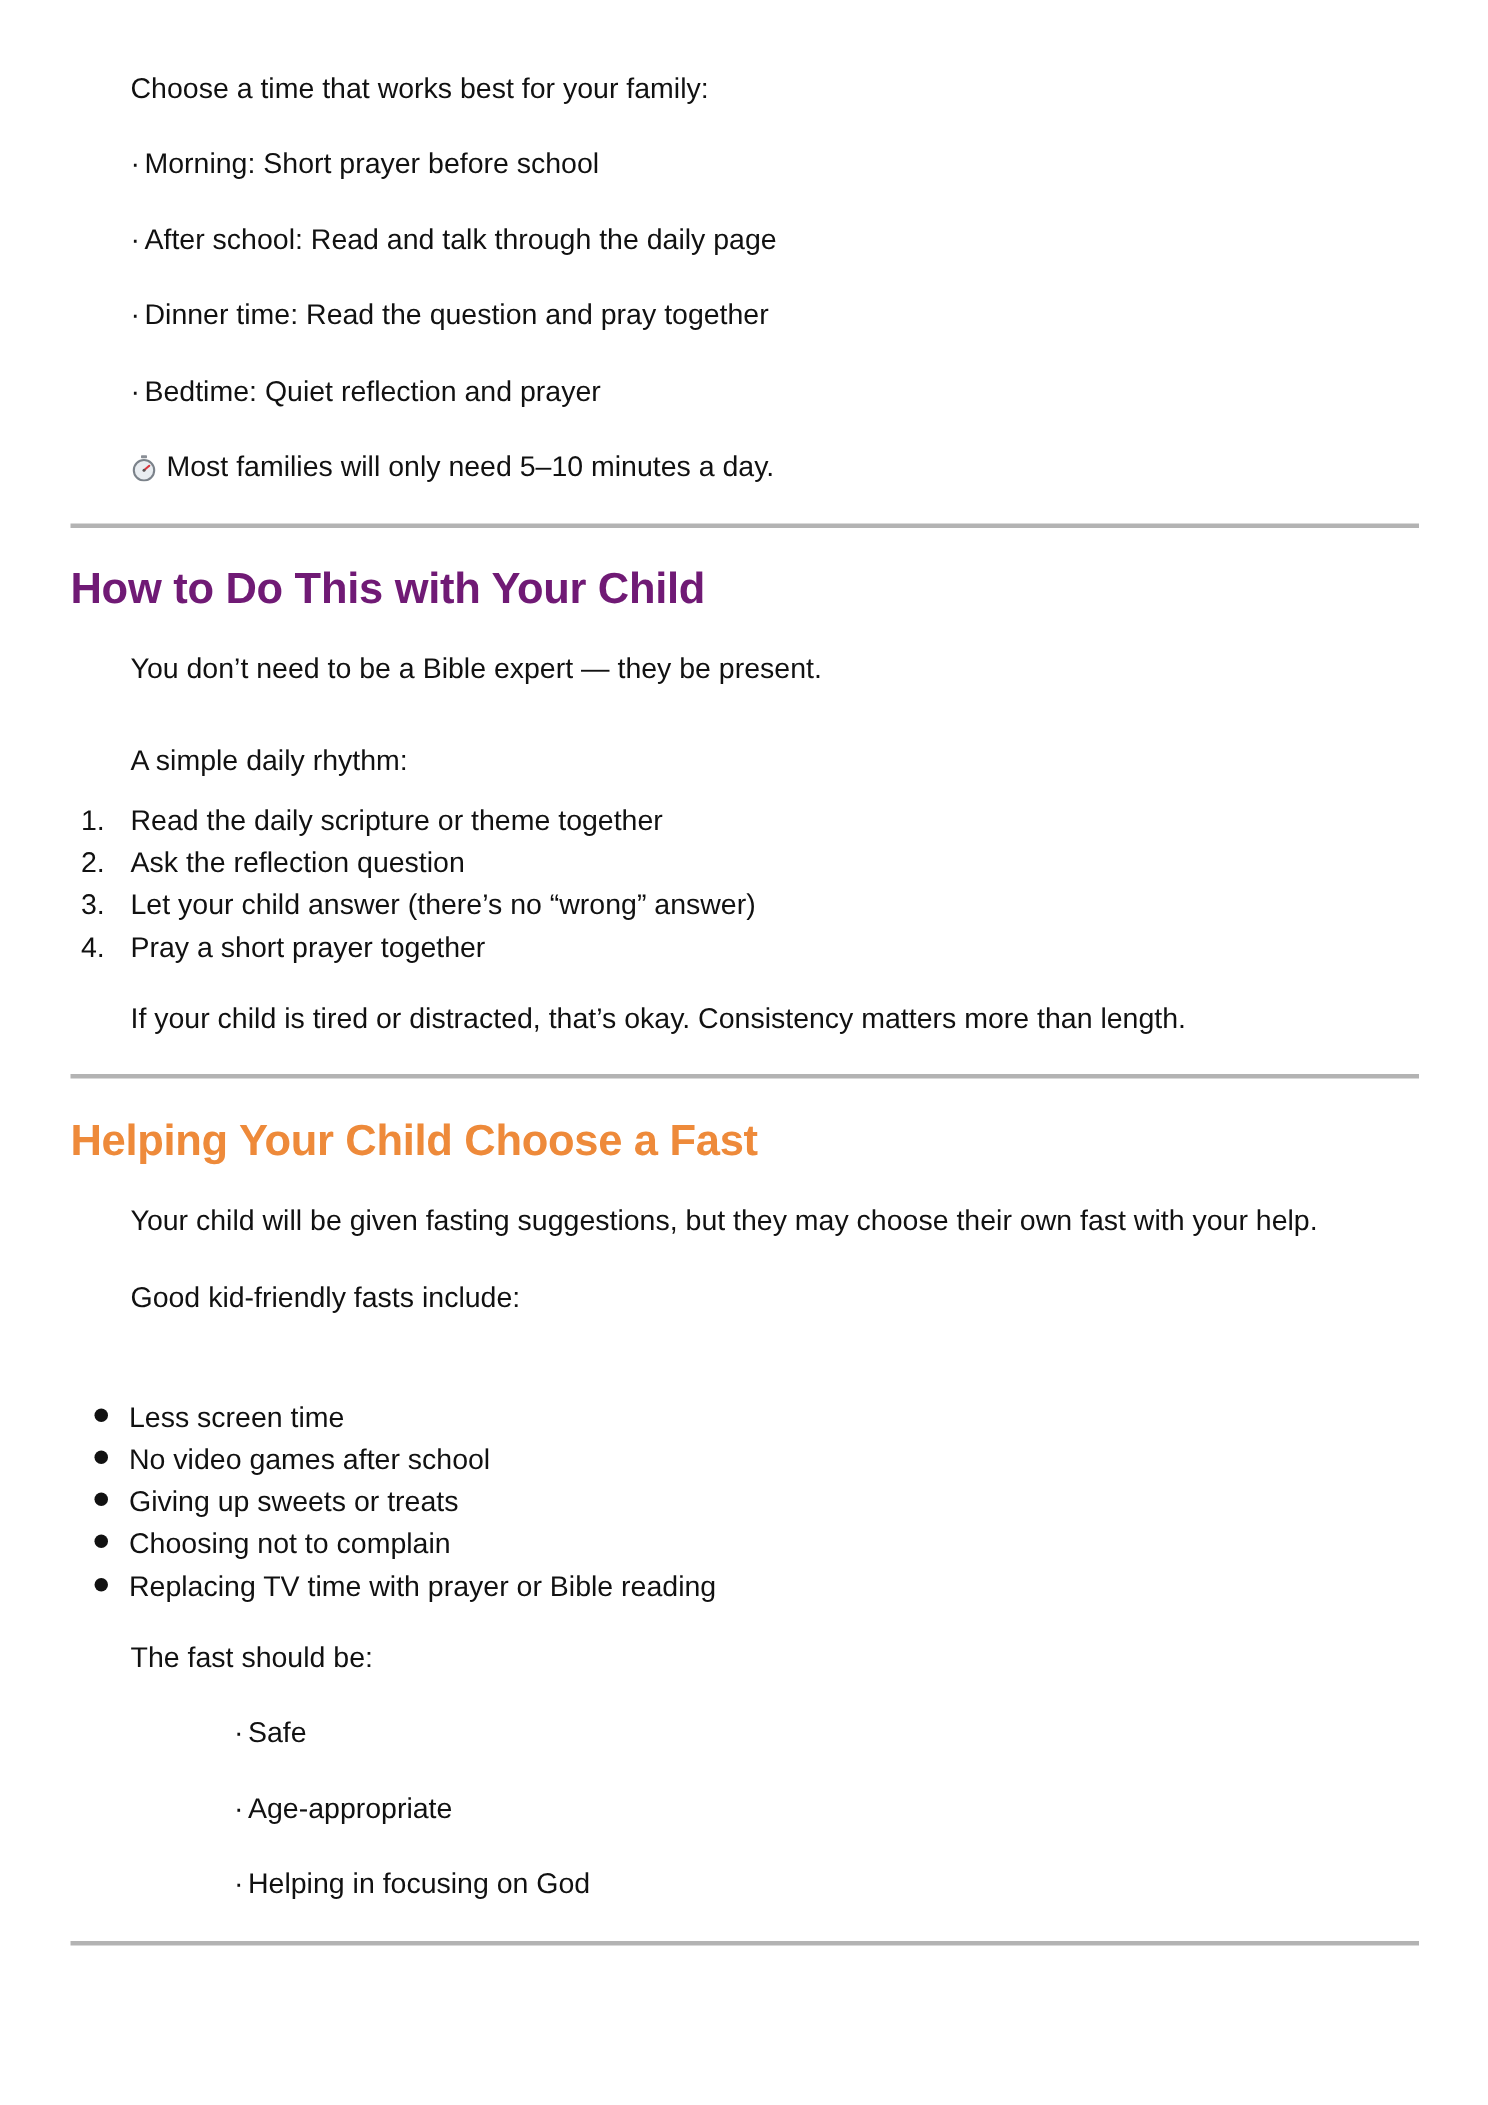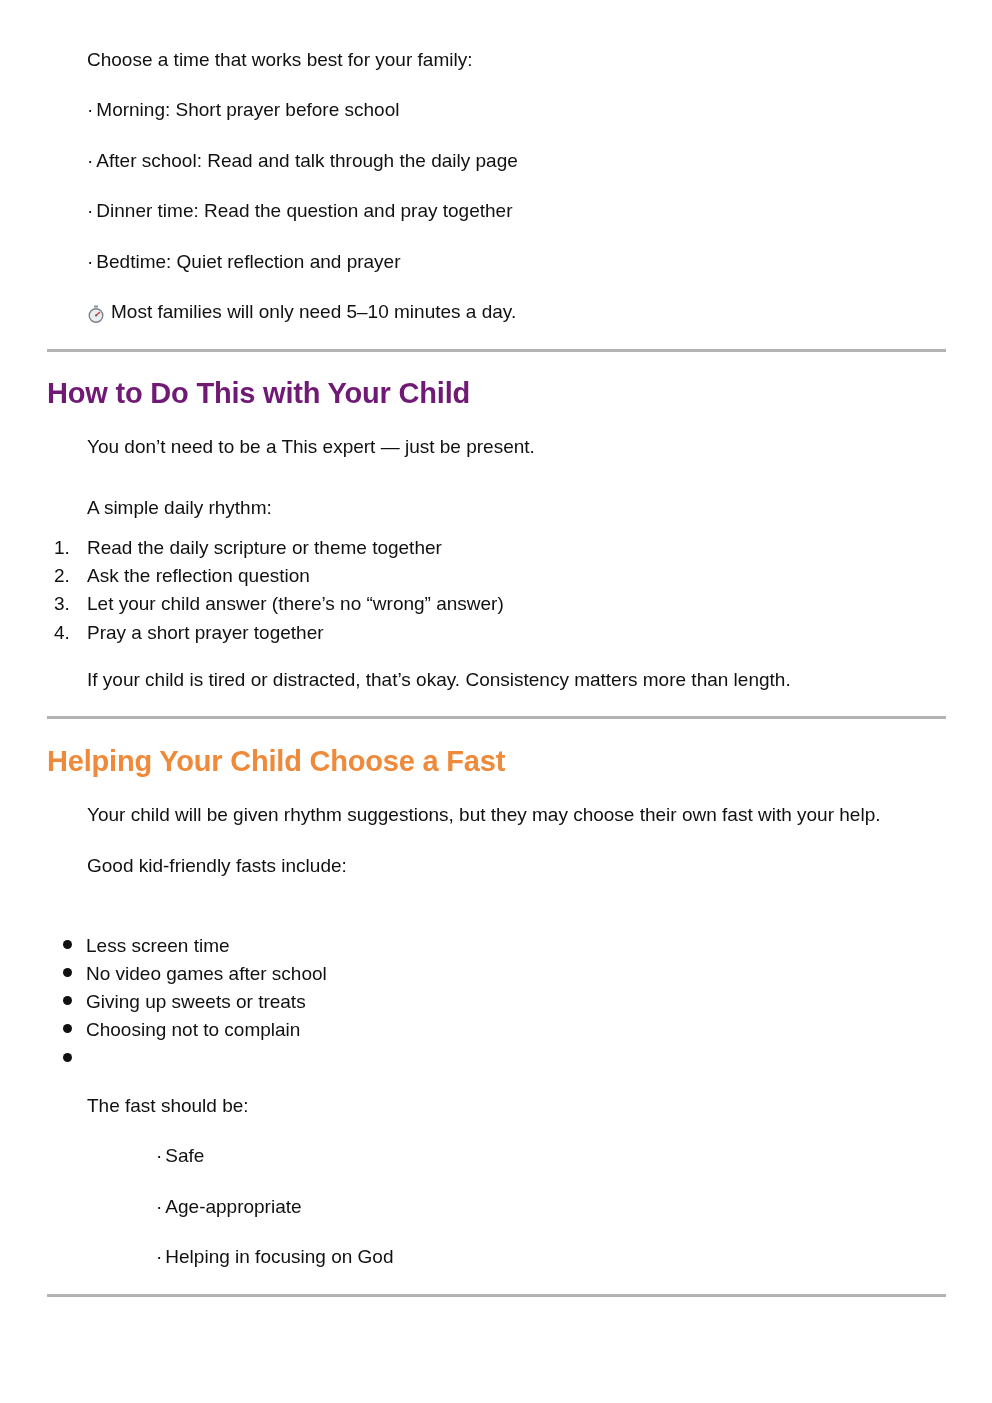--- a/index.html
+++ b/index.html
@@ -35,43 +35,43 @@
         <line x1="9" y1="10.5" x2="12.5" y2="7.5" stroke="#d9363e" stroke-width="1.4" stroke-linecap="round"></line>
         <circle cx="9" cy="10.5" r="1" fill="#555"></circle>
       </svg>
     </span><span>Most families will only need 5–10 minutes a day.</span>
   </div>
 
   <div class="rule" style="top: 349px; background: rgb(179, 179, 179);"></div>
 
   <div class="h2" style="top:375px; color:#701a75">How to Do This with Your Child</div>
 
-  <div class="p" style="top:432px">You don’t need to be a This expert — just be present.</div>
+  <div class="p" style="top:432px">You don’t need to be a Bible expert — they be present.</div>
   <div class="p" style="top:493px">A simple daily rhythm:</div>
 
   <div class="li" style="top:534px"><span style="display:inline-block;width:40px;padding-left:7px;box-sizing:border-box">1.</span><span>Read the daily scripture or theme together</span></div>
   <div class="li" style="top:562px"><span style="display:inline-block;width:40px;padding-left:7px;box-sizing:border-box">2.</span><span>Ask the reflection question</span></div>
   <div class="li" style="top:590px"><span style="display:inline-block;width:40px;padding-left:7px;box-sizing:border-box">3.</span><span>Let your child answer (there’s no “wrong” answer)</span></div>
   <div class="li" style="top:619px"><span style="display:inline-block;width:40px;padding-left:7px;box-sizing:border-box">4.</span><span>Pray a short prayer together</span></div>
 
   <div class="p" style="top:665px">If your child is tired or distracted, that’s okay. Consistency matters more than length.</div>
 
   <div class="rule" style="top: 716px; background: rgb(179, 179, 179);"></div>
 
   <div class="h2" style="top:743px; color:#EE8A3A">Helping Your Child Choose a Fast</div>
 
-  <div class="p wrap" style="top:800px">Your child will be given rhythm suggestions, but they may choose their own fast with your help.</div>
+  <div class="p wrap" style="top:800px">Your child will be given fasting suggestions, but they may choose their own fast with your help.</div>
 
   <div class="p" style="top:851px">Good kid-friendly fasts include:</div>
 
   <div class="li" style="top:932px"><span class="bullet"></span><span>Less screen time</span></div>
   <div class="li" style="top:960px"><span class="bullet"></span><span>No video games after school</span></div>
   <div class="li" style="top:988px"><span class="bullet"></span><span>Giving up sweets or treats</span></div>
   <div class="li" style="top:1016px"><span class="bullet"></span><span>Choosing not to complain</span></div>
-  <div class="li" style="top:1045px"><span class="bullet"></span></div>
+  <div class="li" style="top:1045px"><span class="bullet"></span><span>Replacing TV time with prayer or Bible reading</span></div>
 
   <div class="p" style="top:1091px">The fast should be:</div>
 
   <div class="p" style="top:1141px; left:69px"><span class="dot">·</span><span>Safe</span></div>
   <div class="p" style="top:1192px; left:69px"><span class="dot">·</span><span>Age-appropriate</span></div>
   <div class="p" style="top:1242px; left:69px"><span class="dot">·</span><span>Helping in focusing on God</span></div>
 
   <div class="rule" style="top: 1294px; background: rgb(179, 179, 179);"></div>
 
 </div>

